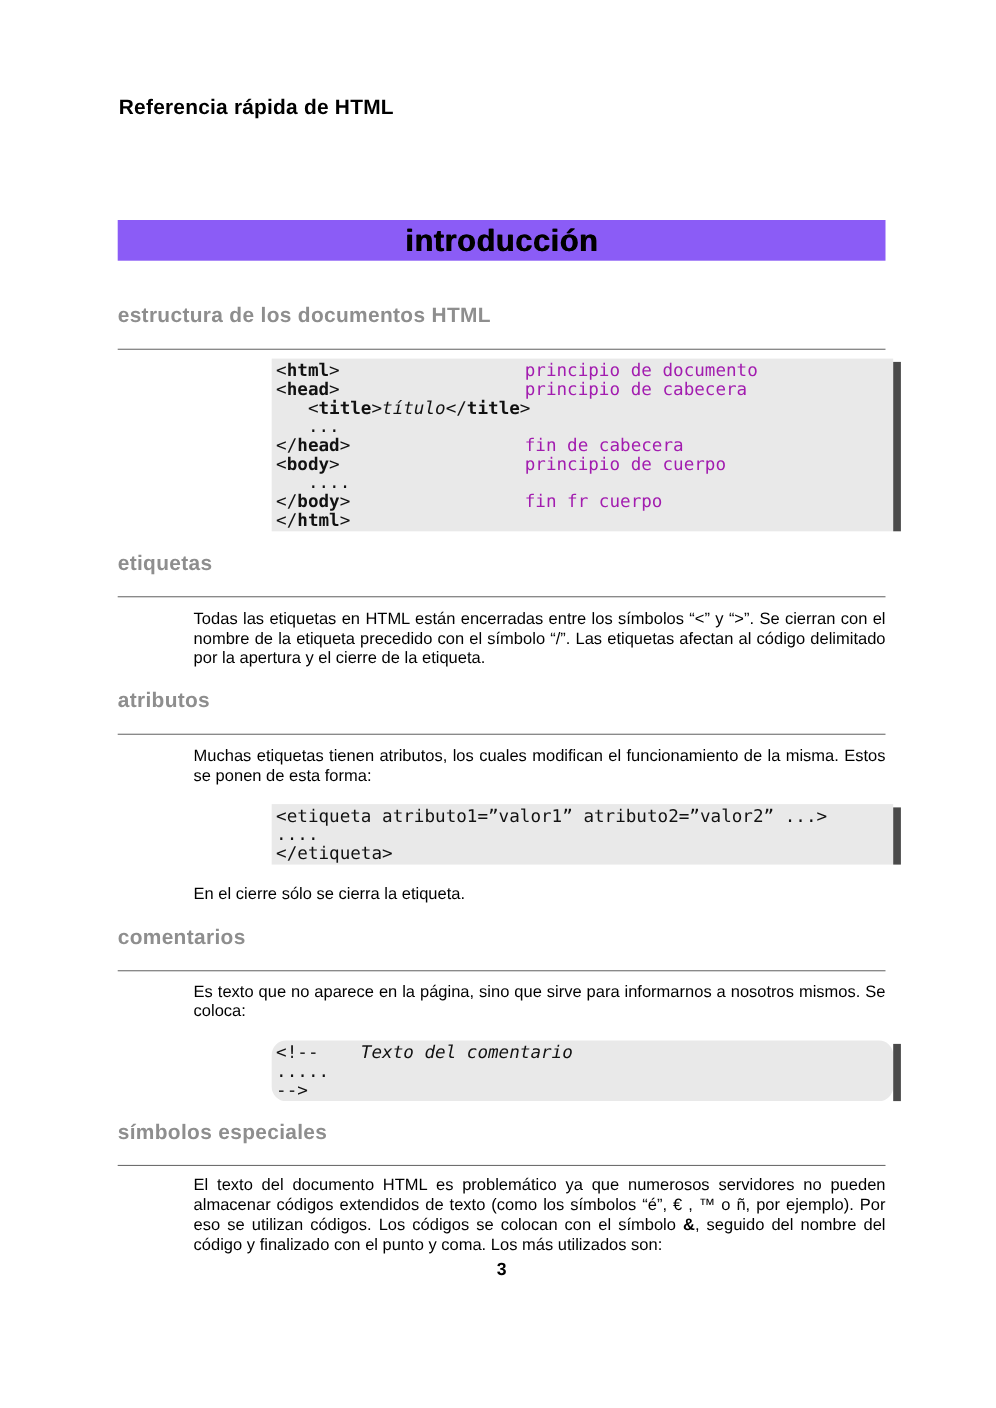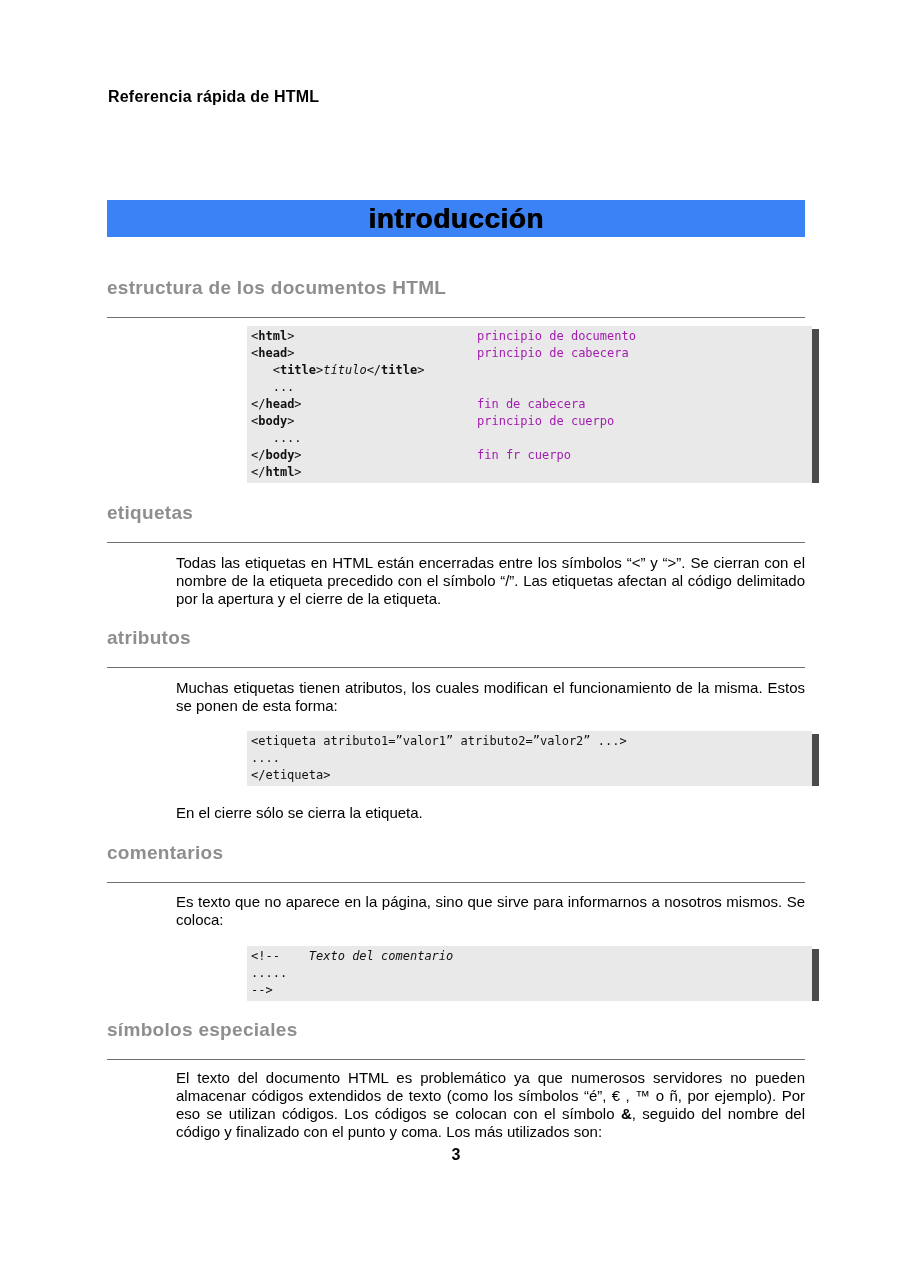--- a/index.html
+++ b/index.html
@@ -3,46 +3,46 @@
 <meta charset="utf-8">
 <style>
   * { margin:0; padding:0; box-sizing:border-box; }
   html,body { background:#ffffff; }
   .page {
     position:relative; width:905px; height:1280px; background:#ffffff;
     font-family:"Liberation Sans", sans-serif; color:#000; overflow:hidden;
   }
   .running-header {
     position:absolute; top:88px; left:108px;
-    font-size:16px; font-weight:bold; letter-spacing:0.2px;
+    font-size:19px; font-weight:bold; letter-spacing:0.2px;
   }
   .content { position:absolute; top:0; left:107px; width:698px; }
   .banner {
-    margin-top:200px; height:37px; background:#3b82f6;
+    margin-top:200px; height:37px; background:#8b5cf6;
     text-align:center; line-height:37px;
   }
   .banner span {
     font-size:28px; font-weight:bold; letter-spacing:0.5px;
     text-shadow:0.7px 0 0 #000;
   }
   h2.sec {
     font-size:19px; font-weight:bold; color:#8e8e8e; letter-spacing:0.3px;
     line-height:21px; padding-bottom:19px; border-bottom:1px solid #6e6e6e;
   }
   p.body-text {
     margin-left:69px; font-size:15px; line-height:18px;
     text-align:justify; color:#000;
   }
   p.body-text .bold { font-weight:bold; }
   .code-wrap {
     position:relative; margin-left:140px; width:565px;
     background:#e9e9e9; padding:2px 0 2px 4px;
   }
   .code-body {
-    font-family:"DejaVu Sans Mono", monospace; font-size:12px; line-height:17px;
+    font-family:"DejaVu Sans Mono", monospace; font-size:16px; line-height:17px;
     color:#111;
   }
   .code-line { position:relative; white-space:pre; min-height:17px; }
   .code-line .cb { font-weight:bold; }
   .code-line .ci { font-style:italic; }
   .code-comment {
     position:absolute; left:226px; top:0; color:#a21caf; white-space:pre;
   }
   .code-bar {
     position:absolute; top:3px; right:-7px; width:7px; bottom:0;
@@ -99,21 +99,21 @@
         </div>
       <div class="code-bar"></div>
     </div>
 
     <p class="body-text" style="margin-top:18px;">En el cierre sólo se cierra la etiqueta.</p>
 
     <h2 class="sec" style="margin-top:20px;">comentarios</h2>
 
     <p class="body-text" style="margin-top:10px;">Es texto que no aparece en la página, sino que sirve para informarnos a nosotros mismos. Se coloca:</p>
 
-    <div class="code-wrap" style="margin-top:17px;">
+    <div class="code-wrap" style="margin-top:17px;border-radius:13px;">
       <div class="code-body">
           <div class="code-line"><span>&lt;!--    </span><span class="ci">Texto del comentario</span></div>
           <div class="code-line"><span>.....</span></div>
           <div class="code-line"><span>--&gt;</span></div>
         </div>
       <div class="code-bar"></div>
     </div>
 
     <h2 class="sec" style="margin-top:18px;">símbolos especiales</h2>
 

